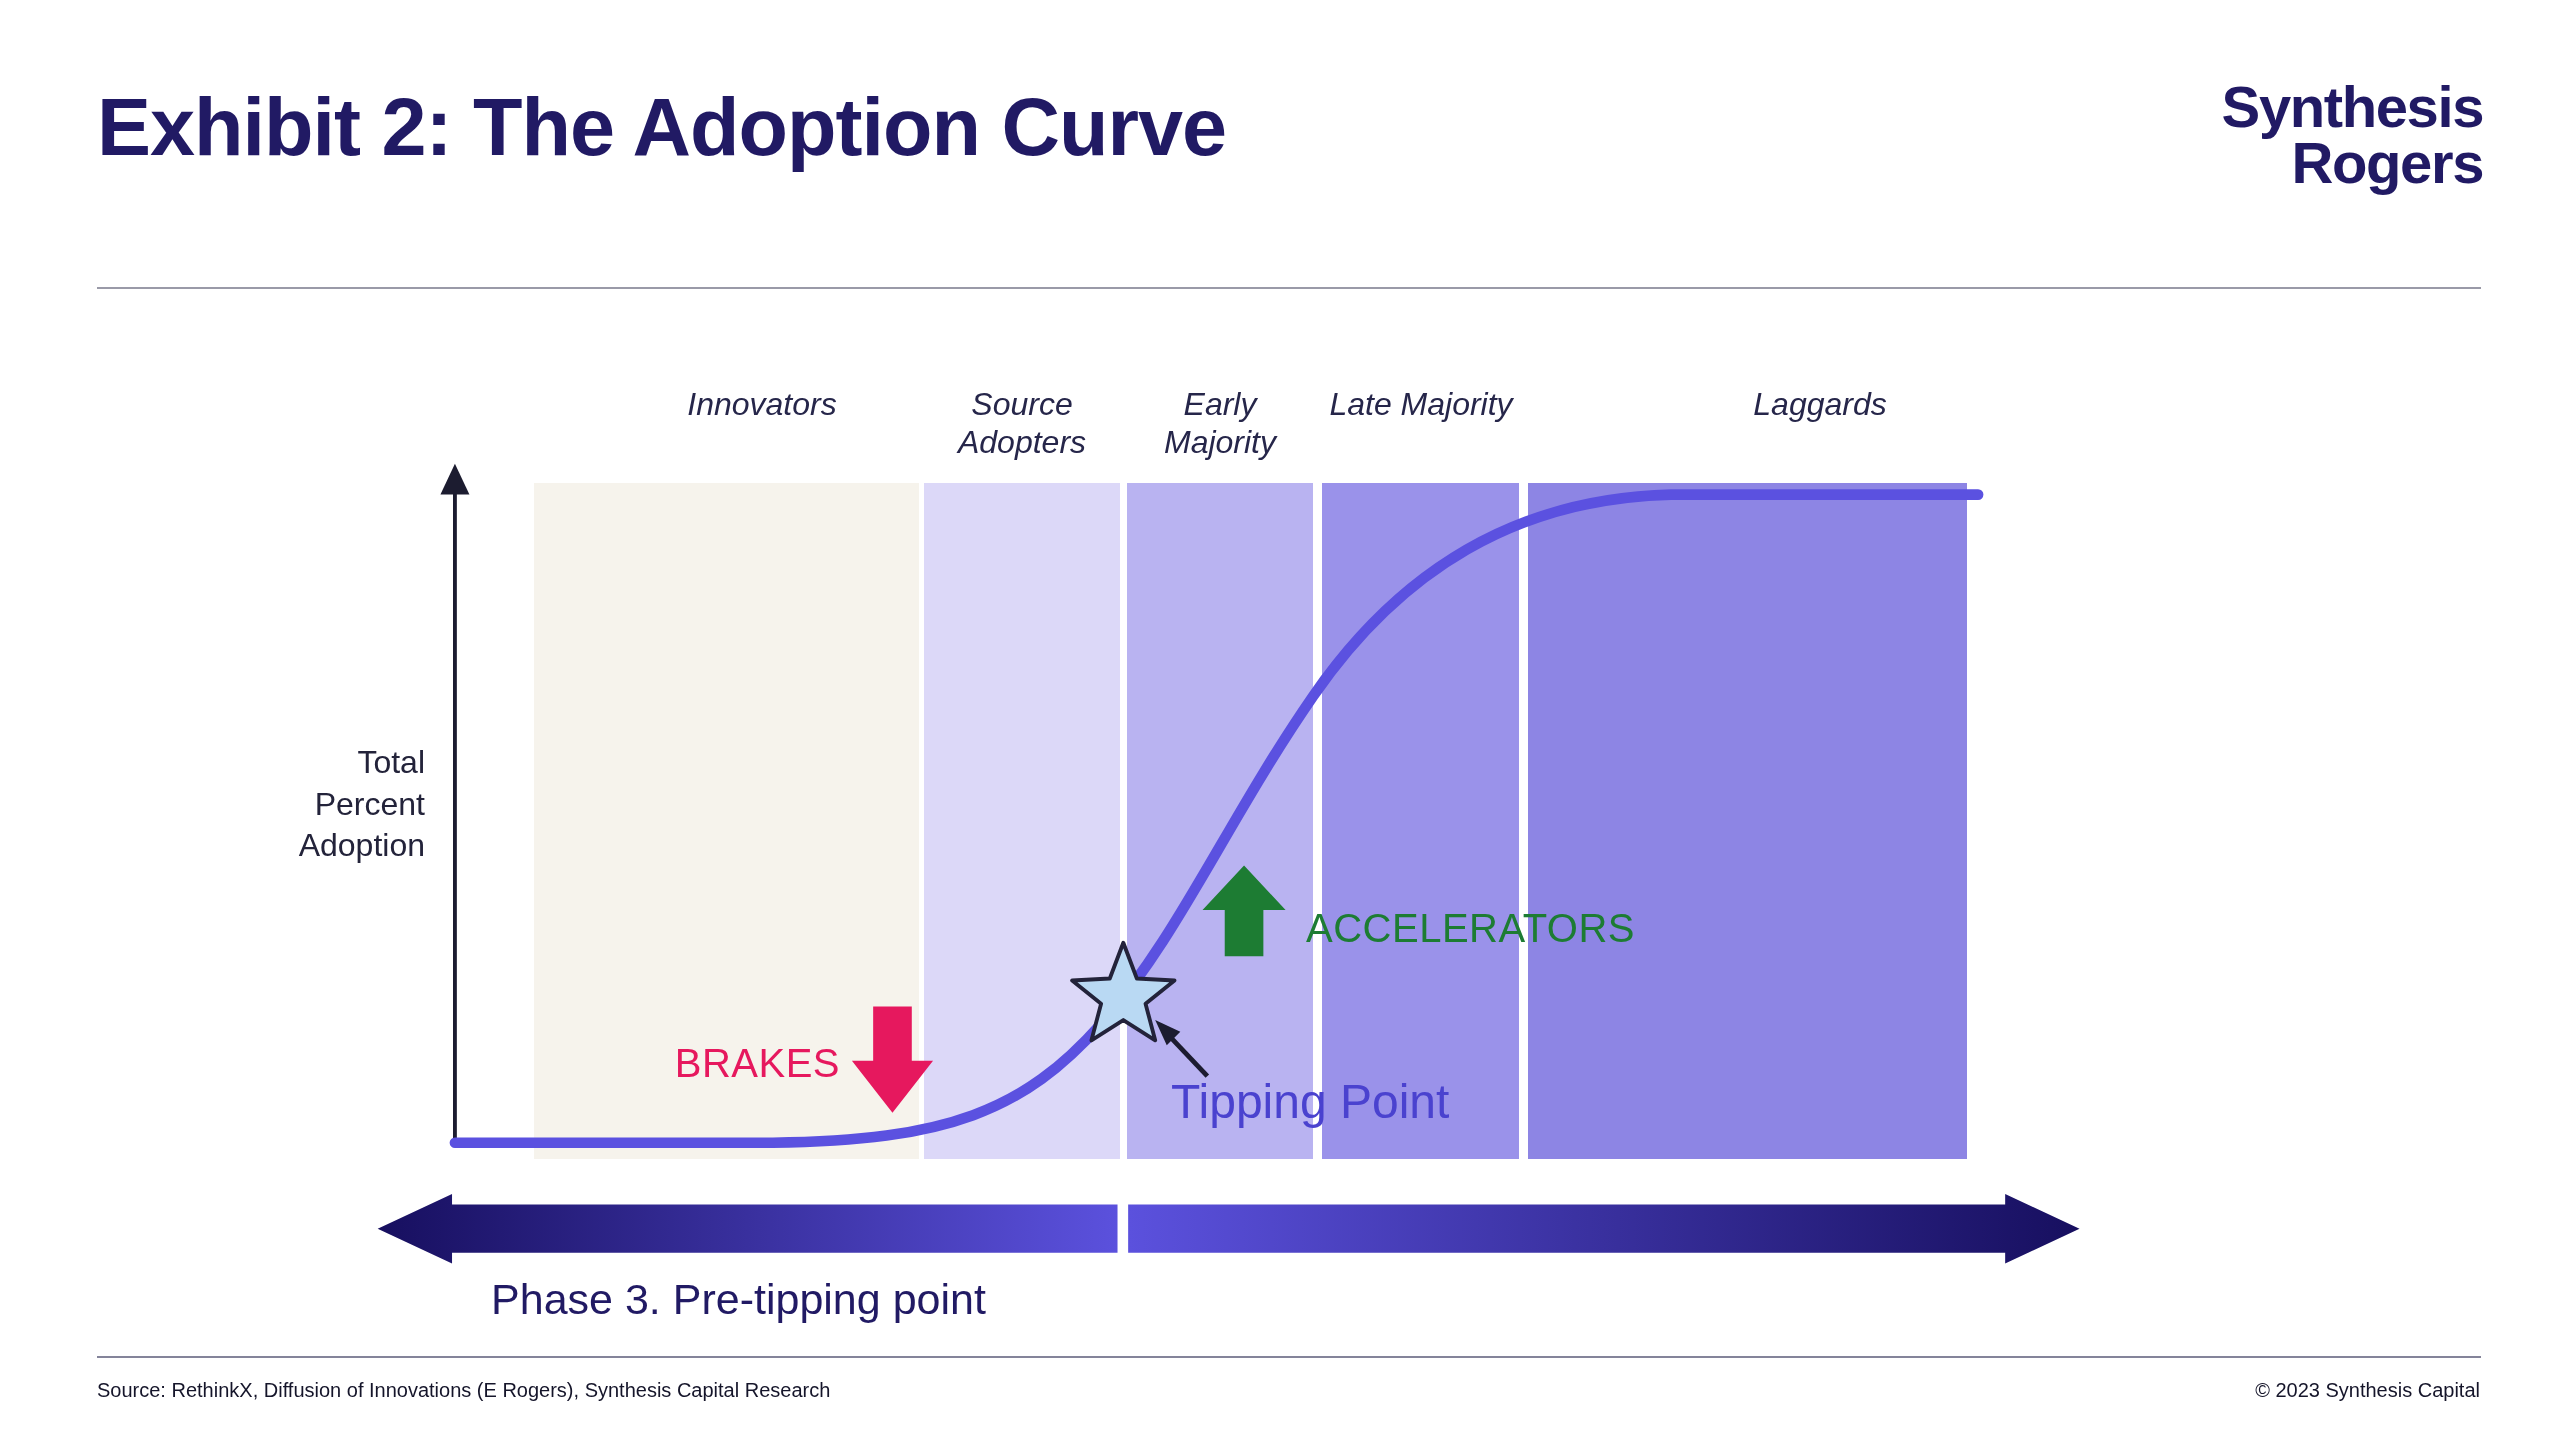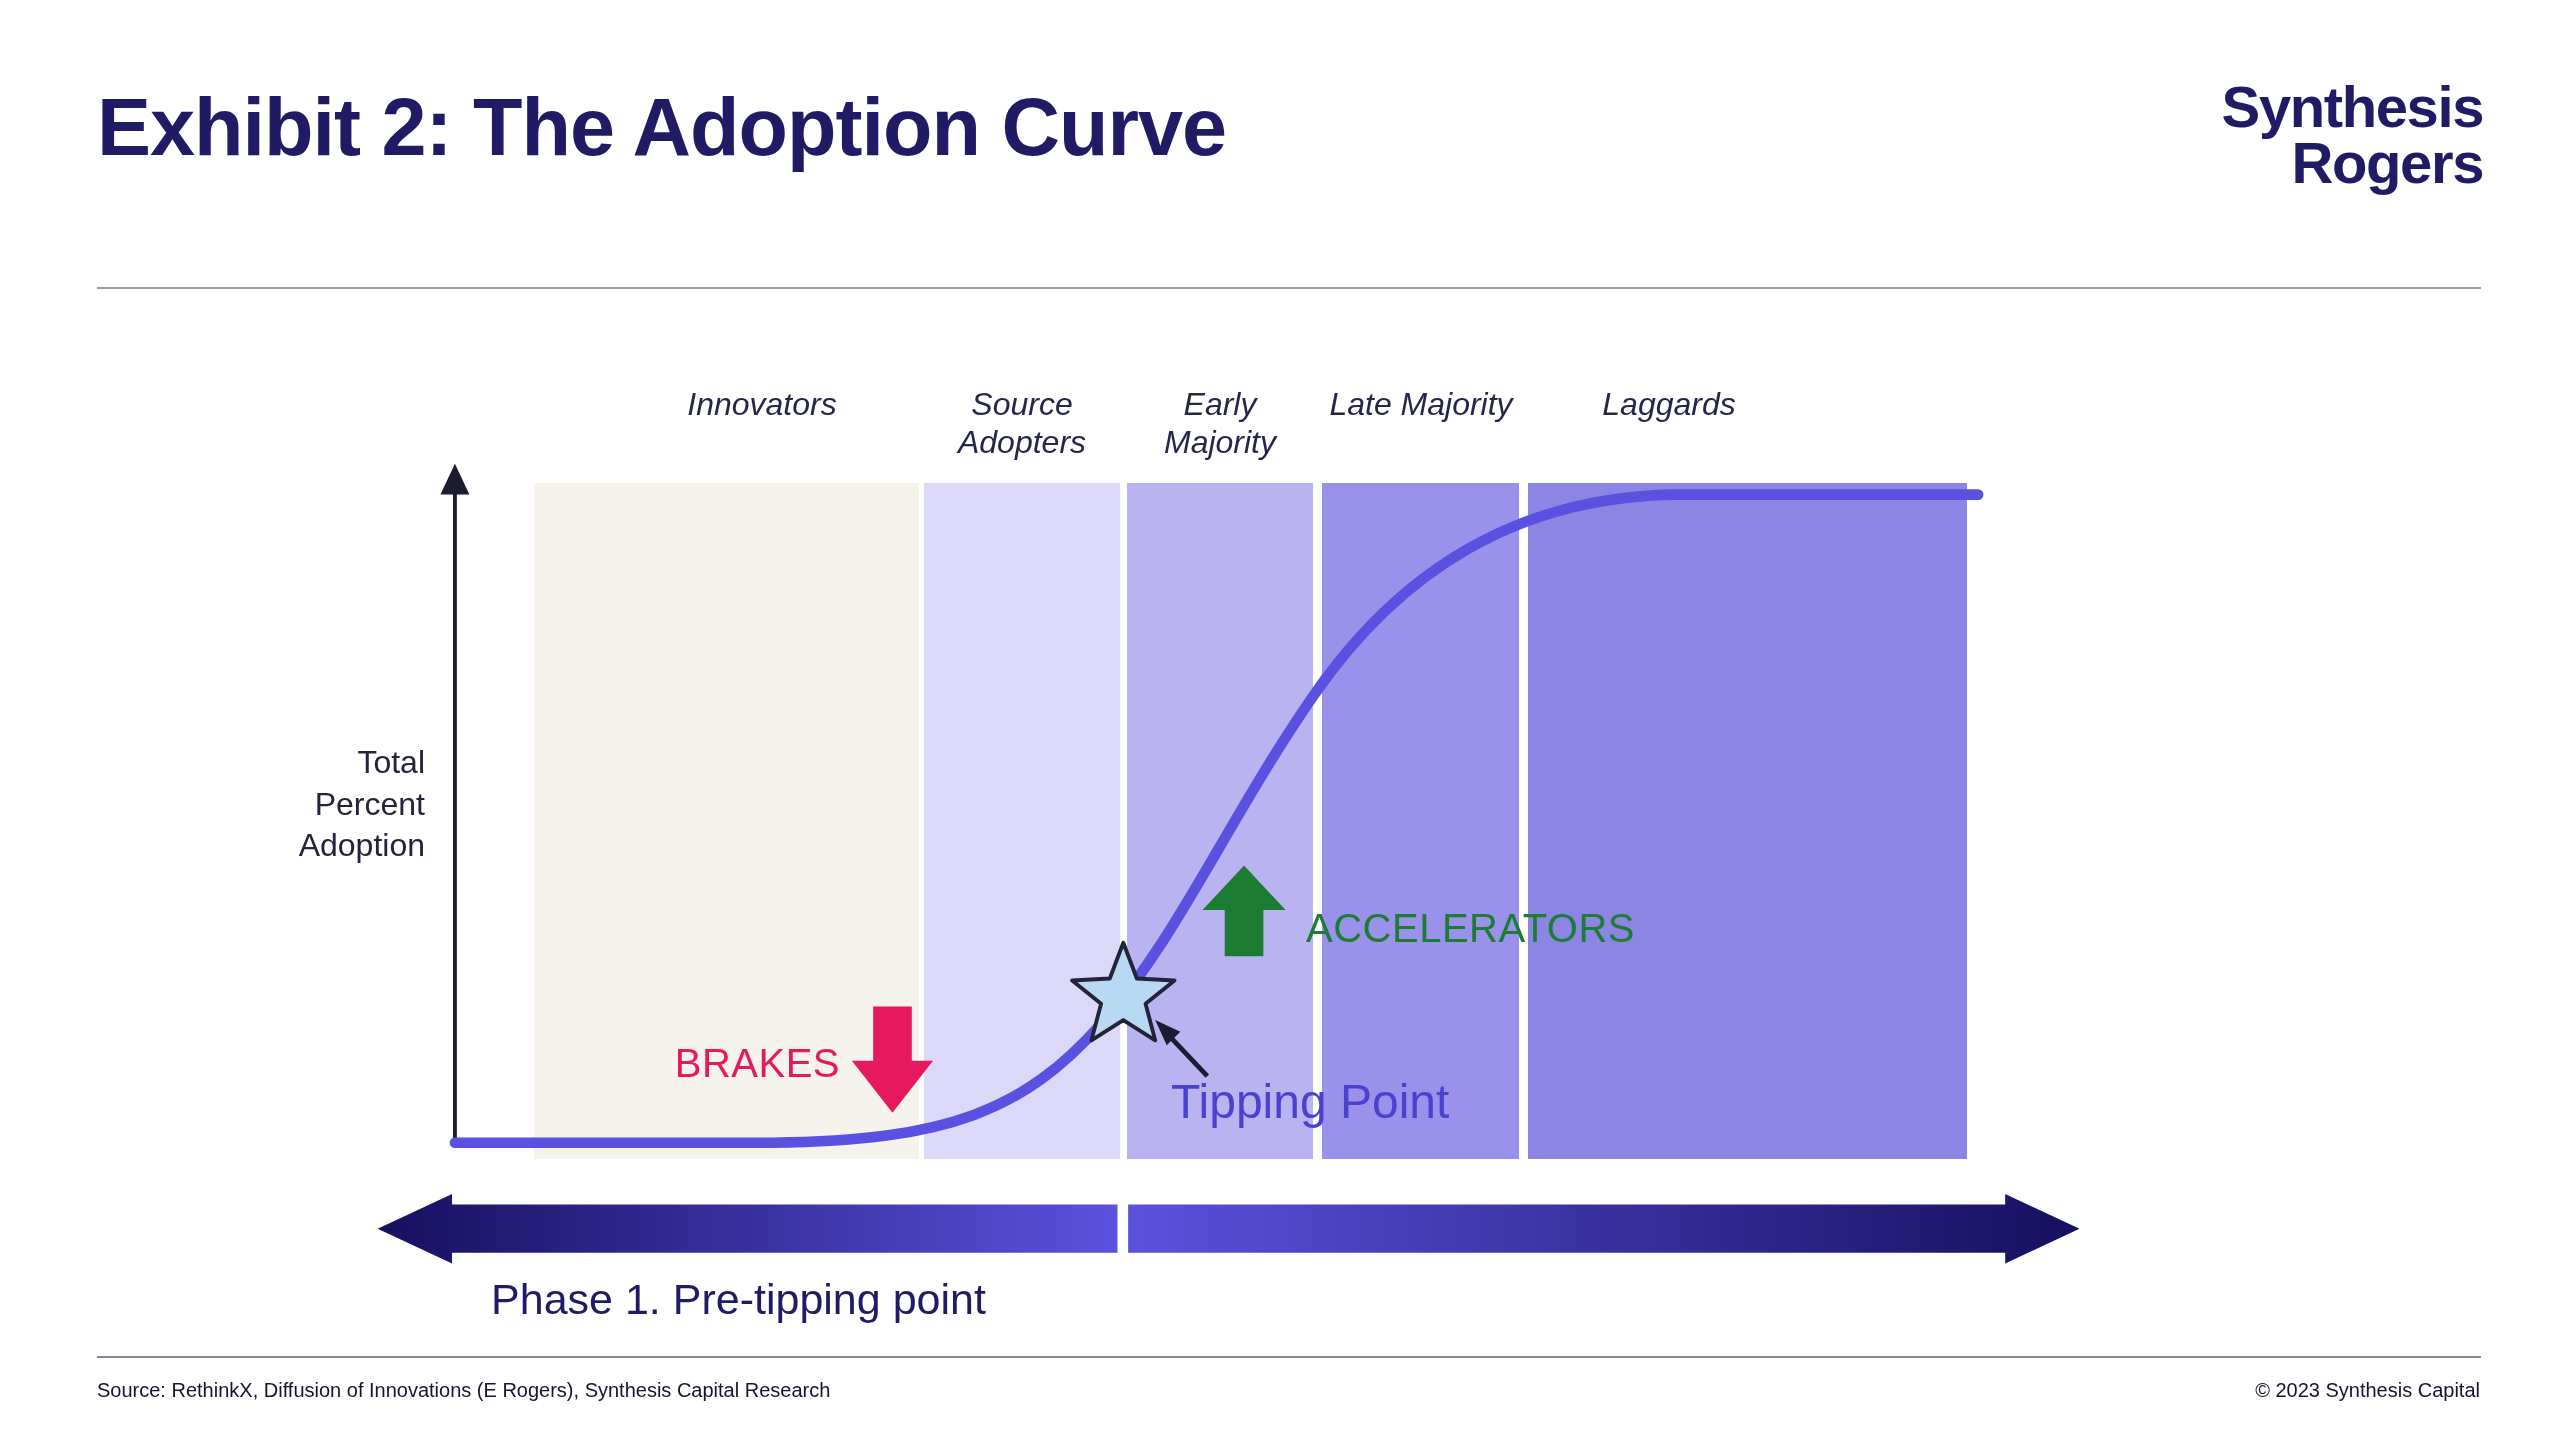--- a/index.html
+++ b/index.html
@@ -19,21 +19,21 @@
 
   .band{position:absolute;top:483px;height:676px;}
   .band0{left:534px;width:385px;}
   .band1{left:924px;width:196px;}
   .band2{left:1127px;width:186px;}
   .band3{left:1322px;width:197px;}
   .band4{left:1528px;width:439px;}
 
   .seg-label{position:absolute;top:386px;width:184px;text-align:center;font-size:32px;
              font-style:italic;font-weight:500;color:#26264a;line-height:1.18;}
-  .seg0{left:670px;} .seg1{left:930px;} .seg2{left:1128px;} .seg3{left:1329px;} .seg4{left:1577px;text-align:center;}
+  .seg0{left:670px;} .seg1{left:930px;} .seg2{left:1128px;} .seg3{left:1329px;} .seg4{left:1728px;text-align:center;}
 
   .ylabel{position:absolute;left:280px;top:742px;width:145px;text-align:right;
           font-size:32px;color:#23233a;line-height:1.3;}
 
   .overlay{position:absolute;left:0;top:0;}
 
   .brakes-label{position:absolute;left:599px;top:1041px;width:241px;text-align:right;
                 font-size:40px;font-weight:500;color:#e6185e;letter-spacing:0.5px;}
   .accel-label{position:absolute;left:1306px;top:906px;font-size:40px;font-weight:500;
                color:#1d7c33;letter-spacing:0.5px;}
@@ -104,21 +104,21 @@
     <polygon points="391,1272 468,1236 468,1247 1157,1247 1157,1297 468,1297 468,1308" fill="url(#gradL)"></polygon>
     <polygon points="2153,1272 2076,1236 2076,1247 1168,1247 1168,1297 2076,1297 2076,1308" fill="url(#gradR)"></polygon>
   </svg>
 
   <div class="brakes-label">BRAKES</div>
 
   <div class="accel-label">ACCELERATORS</div>
 
   <div class="tipping-label">Tipping Point</div>
 
-  <div class="phase-label phase1-label">Phase 1. Pre-tipping point</div>
+  <div class="phase-label phase1-label">Phase 3. Pre-tipping point</div>
 
 
   <div class="divider divider-bottom"></div>
 
   <div class="source">Source: RethinkX, Diffusion of Innovations (E Rogers), Synthesis Capital Research</div>
   <div class="copyright">© 2023 Synthesis Capital</div>
 
 </div>
 
 

